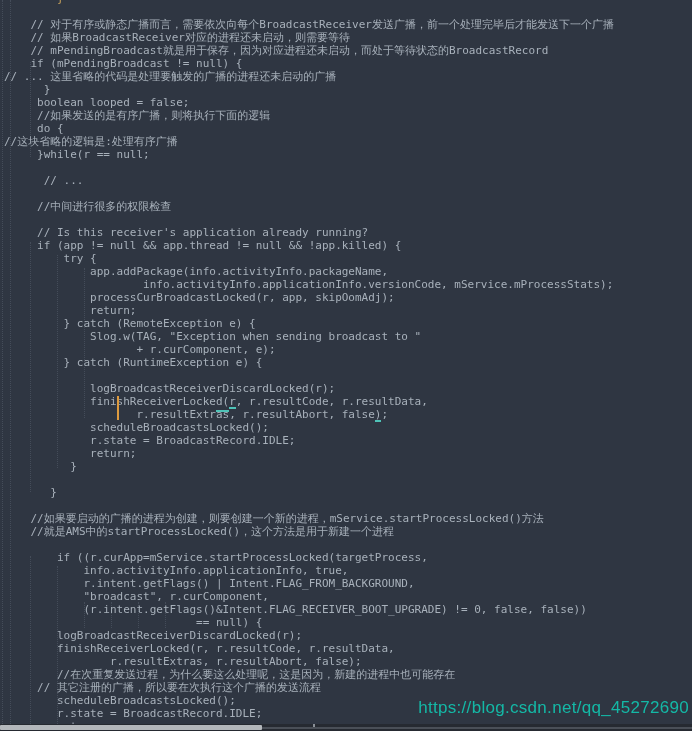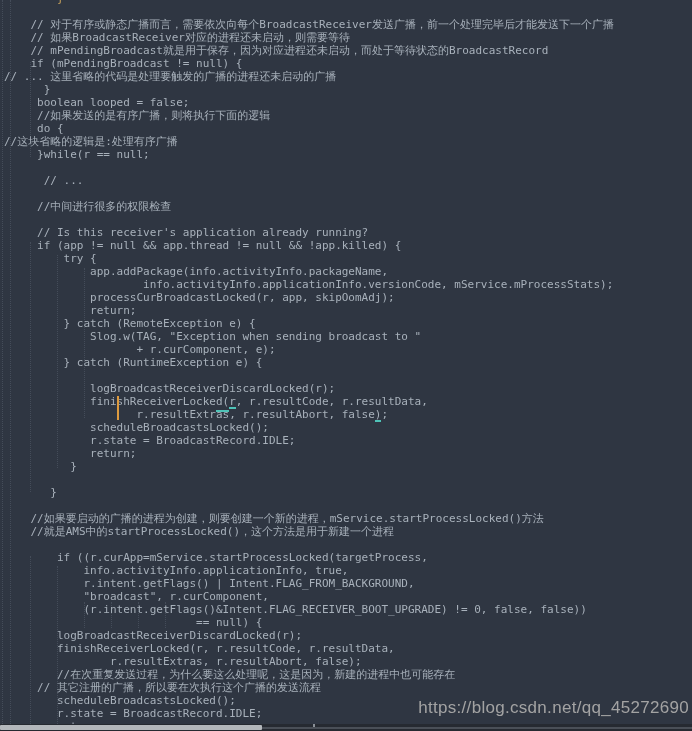--- a/index.html
+++ b/index.html
@@ -32,21 +32,21 @@
   .hscrollbar .track-line{
     position:absolute;left:262px;top:3px;width:430px;height:2px;
     background:#4a4f57;
   }
   .hscrollbar .tick{
     position:absolute;left:313px;top:0;width:2px;height:3px;background:#8a9097;
   }
   .watermark{
     position:absolute;right:3px;top:698px;z-index:6;
     font-family:"Liberation Sans", sans-serif;
-    font-size:17px;color:#a3a3a3;letter-spacing:0.3px;
+    font-size:17px;color:#14b8a6;letter-spacing:0.3px;
   }
 </style>
 </head>
 <body style="background: rgb(47, 54, 66);">
 
 <div class="code" id="code-editor" style="color: rgb(168, 177, 187);"><div class="line brace-hl">        }</div><div class="line"></div><div class="line">    // 对于有序或静态广播而言，需要依次向每个BroadcastReceiver发送广播，前一个处理完毕后才能发送下一个广播</div><div class="line">    // 如果BroadcastReceiver对应的进程还未启动，则需要等待</div><div class="line">    // mPendingBroadcast就是用于保存，因为对应进程还未启动，而处于等待状态的BroadcastRecord</div><div class="line">    if (mPendingBroadcast != null) {</div><div class="line">// ... 这里省略的代码是处理要触发的广播的进程还未启动的广播</div><div class="line">      }</div><div class="line">     boolean looped = false;</div><div class="line">     //如果发送的是有序广播，则将执行下面的逻辑</div><div class="line">     do {</div><div class="line">//这块省略的逻辑是:处理有序广播</div><div class="line">     }while(r == null;</div><div class="line"></div><div class="line">      // ...</div><div class="line"></div><div class="line">     //中间进行很多的权限检查</div><div class="line"></div><div class="line">     // Is this receiver's application already running?</div><div class="line">     if (app != null &amp;&amp; app.thread != null &amp;&amp; !app.killed) {</div><div class="line">         try {</div><div class="line">             app.addPackage(info.activityInfo.packageName,</div><div class="line">                     info.activityInfo.applicationInfo.versionCode, mService.mProcessStats);</div><div class="line">             processCurBroadcastLocked(r, app, skipOomAdj);</div><div class="line">             return;</div><div class="line">         } catch (RemoteException e) {</div><div class="line">             Slog.w(TAG, "Exception when sending broadcast to "</div><div class="line">                    + r.curComponent, e);</div><div class="line">         } catch (RuntimeException e) {</div><div class="line"></div><div class="line">             logBroadcastReceiverDiscardLocked(r);</div><div class="line">             finishReceiverLocked(r, r.resultCode, r.resultData,</div><div class="line">                    r.resultExtras, r.resultAbort, false);</div><div class="line">             scheduleBroadcastsLocked();</div><div class="line">             r.state = BroadcastRecord.IDLE;</div><div class="line">             return;</div><div class="line">          }</div><div class="line"></div><div class="line">       }</div><div class="line"></div><div class="line">    //如果要启动的广播的进程为创建，则要创建一个新的进程，mService.startProcessLocked()方法</div><div class="line">    //就是AMS中的startProcessLocked()，这个方法是用于新建一个进程</div><div class="line"></div><div class="line">        if ((r.curApp=mService.startProcessLocked(targetProcess,</div><div class="line">            info.activityInfo.applicationInfo, true,</div><div class="line">            r.intent.getFlags() | Intent.FLAG_FROM_BACKGROUND,</div><div class="line">            "broadcast", r.curComponent,</div><div class="line">            (r.intent.getFlags()&amp;Intent.FLAG_RECEIVER_BOOT_UPGRADE) != 0, false, false))</div><div class="line">                             == null) {</div><div class="line">        logBroadcastReceiverDiscardLocked(r);</div><div class="line">        finishReceiverLocked(r, r.resultCode, r.resultData,</div><div class="line">                r.resultExtras, r.resultAbort, false);</div><div class="line">        //在次重复发送过程，为什么要这么处理呢，这是因为，新建的进程中也可能存在</div><div class="line">     // 其它注册的广播，所以要在次执行这个广播的发送流程</div><div class="line">        scheduleBroadcastsLocked();</div><div class="line">        r.state = BroadcastRecord.IDLE;</div><div class="line">        return;</div></div>
 
 <div class="hscrollbar">
   <div class="thumb" style="background: rgb(179, 183, 187);"></div>
   <div class="track-line"></div>

